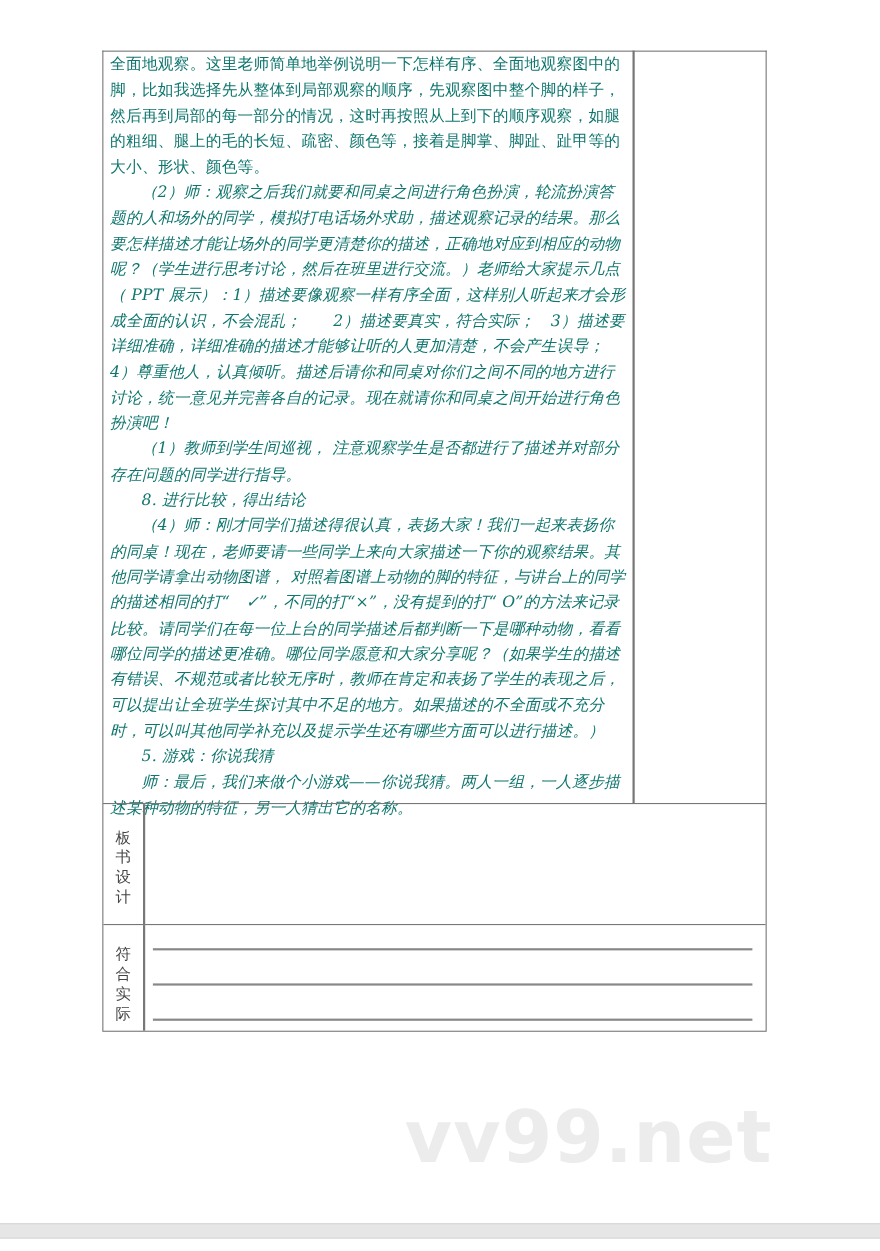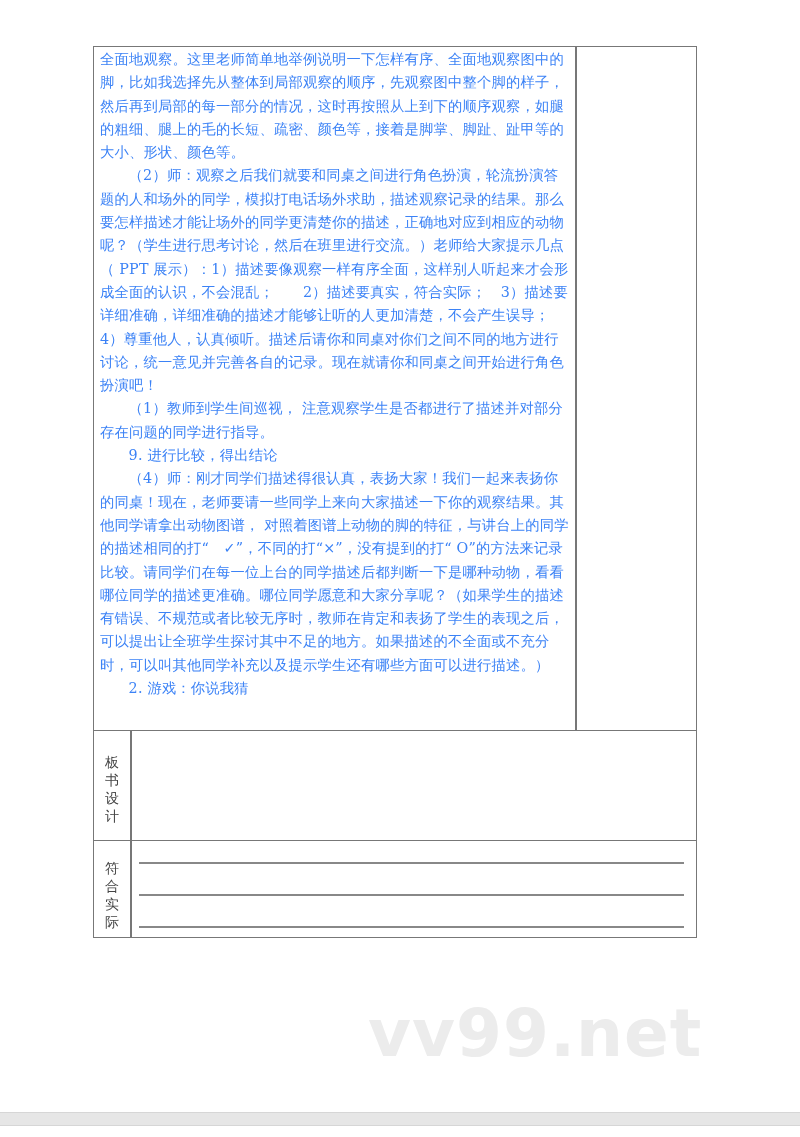--- a/index.html
+++ b/index.html
@@ -5,23 +5,23 @@
   html, body { margin:0; padding:0; }
   body {
     width:800px; height:1137px; position:relative; background:#ffffff; overflow:hidden;
     font-family: "DejaVu Serif", "Liberation Serif", serif; color:#333;
   }
   .page { position:absolute; left:0; top:0; width:800px; height:1120px; background:#fff; }
   .main-table { position:absolute; left:93px; top:46px; width:604px; height:684px;
     border:1.5px solid #777; box-sizing:border-box; border-bottom:none; }
   .divider-v { position:absolute; left:575px; top:46px; width:1.5px; height:684px; background:#777; }
   .content { position:absolute; left:100px; top:48px; width:470px;
-    font-size:14.3px; line-height:23.3px; letter-spacing:0.2px; color:#3b82f6; }
+    font-size:14.3px; line-height:23.3px; letter-spacing:0.2px; color:#0f766e; }
   .content p { margin:0; }
-  .indent { text-indent:2em; }
+  .indent { text-indent:2em;font-style:italic; }
   .lower-table { position:absolute; left:93px; top:730px; width:604px; height:208px;
     border:1.5px solid #777; box-sizing:border-box; }
   .row1 { position:absolute; left:0; top:0; width:100%; height:110px; border-bottom:1.5px solid #777; box-sizing:border-box; }
   .row2 { position:absolute; left:0; top:110px; width:100%; height:96px; }
   .label-col { position:absolute; left:36px; top:0; width:1.5px; height:100%; background:#777; }
   .vlabel { position:absolute; left:0; width:36px; text-align:center; font-size:14px; line-height:18px; color:#444; }
   .rule { position:absolute; left:45px; width:545px; height:1.5px; background:#888; }
   .watermark { position:absolute; left:368px; top:995px; font-family:"DejaVu Sans", sans-serif;
     font-weight:bold; font-size:66px; color:#ececec; letter-spacing:1px; }
   .bottom-bar { position:absolute; left:0; top:1112px; width:800px; height:12px; background:#e6e6e6;
@@ -31,23 +31,24 @@
 <body>
 
 <div class="page">
   <div class="main-table"></div>
   <div class="divider-v"></div>
 
   <div class="content">
     <p>全面地观察。这里老师简单地举例说明一下怎样有序、全面地观察图中的脚，比如我选择先从整体到局部观察的顺序，先观察图中整个脚的样子，然后再到局部的每一部分的情况，这时再按照从上到下的顺序观察，如腿的粗细、腿上的毛的长短、疏密、颜色等，接着是脚掌、脚趾、趾甲等的大小、形状、颜色等。</p>
     <p class="indent">（2）师：观察之后我们就要和同桌之间进行角色扮演，轮流扮演答题的人和场外的同学，模拟打电话场外求助，描述观察记录的结果。那么要怎样描述才能让场外的同学更清楚你的描述，正确地对应到相应的动物呢？（学生进行思考讨论，然后在班里进行交流。）老师给大家提示几点（ PPT 展示）：1）描述要像观察一样有序全面，这样别人听起来才会形成全面的认识，不会混乱；　　2）描述要真实，符合实际；　3）描述要详细准确，详细准确的描述才能够让听的人更加清楚，不会产生误导；　　4）尊重他人，认真倾听。描述后请你和同桌对你们之间不同的地方进行讨论，统一意见并完善各自的记录。现在就请你和同桌之间开始进行角色扮演吧！</p>
     <p class="indent">（1）教师到学生间巡视， 注意观察学生是否都进行了描述并对部分存在问题的同学进行指导。</p>
-    <p class="indent">9. 进行比较，得出结论</p>
+    <p class="indent">8. 进行比较，得出结论</p>
     <p class="indent">（4）师：刚才同学们描述得很认真，表扬大家！我们一起来表扬你的同桌！现在，老师要请一些同学上来向大家描述一下你的观察结果。其他同学请拿出动物图谱， 对照着图谱上动物的脚的特征，与讲台上的同学的描述相同的打“　✓”，不同的打“×”，没有提到的打“ O”的方法来记录比较。请同学们在每一位上台的同学描述后都判断一下是哪种动物，看看哪位同学的描述更准确。哪位同学愿意和大家分享呢？（如果学生的描述有错误、不规范或者比较无序时，教师在肯定和表扬了学生的表现之后，可以提出让全班学生探讨其中不足的地方。如果描述的不全面或不充分时，可以叫其他同学补充以及提示学生还有哪些方面可以进行描述。）</p>
-    <p class="indent">2. 游戏：你说我猜</p>
+    <p class="indent">5. 游戏：你说我猜</p>
+    <p class="indent">师：最后，我们来做个小游戏——你说我猜。两人一组，一人逐步描述某种动物的特征，另一人猜出它的名称。</p>
   </div>
 
   <div class="lower-table">
     <div class="row1">
       <div class="label-col"></div>
       <div class="vlabel" style="top:22px; width:18px; left:9px; word-break:break-all;">板书设计</div>
     </div>
     <div class="row2">
       <div class="label-col"></div>
       <div class="vlabel" style="top:18px; width:18px; left:9px; word-break:break-all;">符合实际</div>

